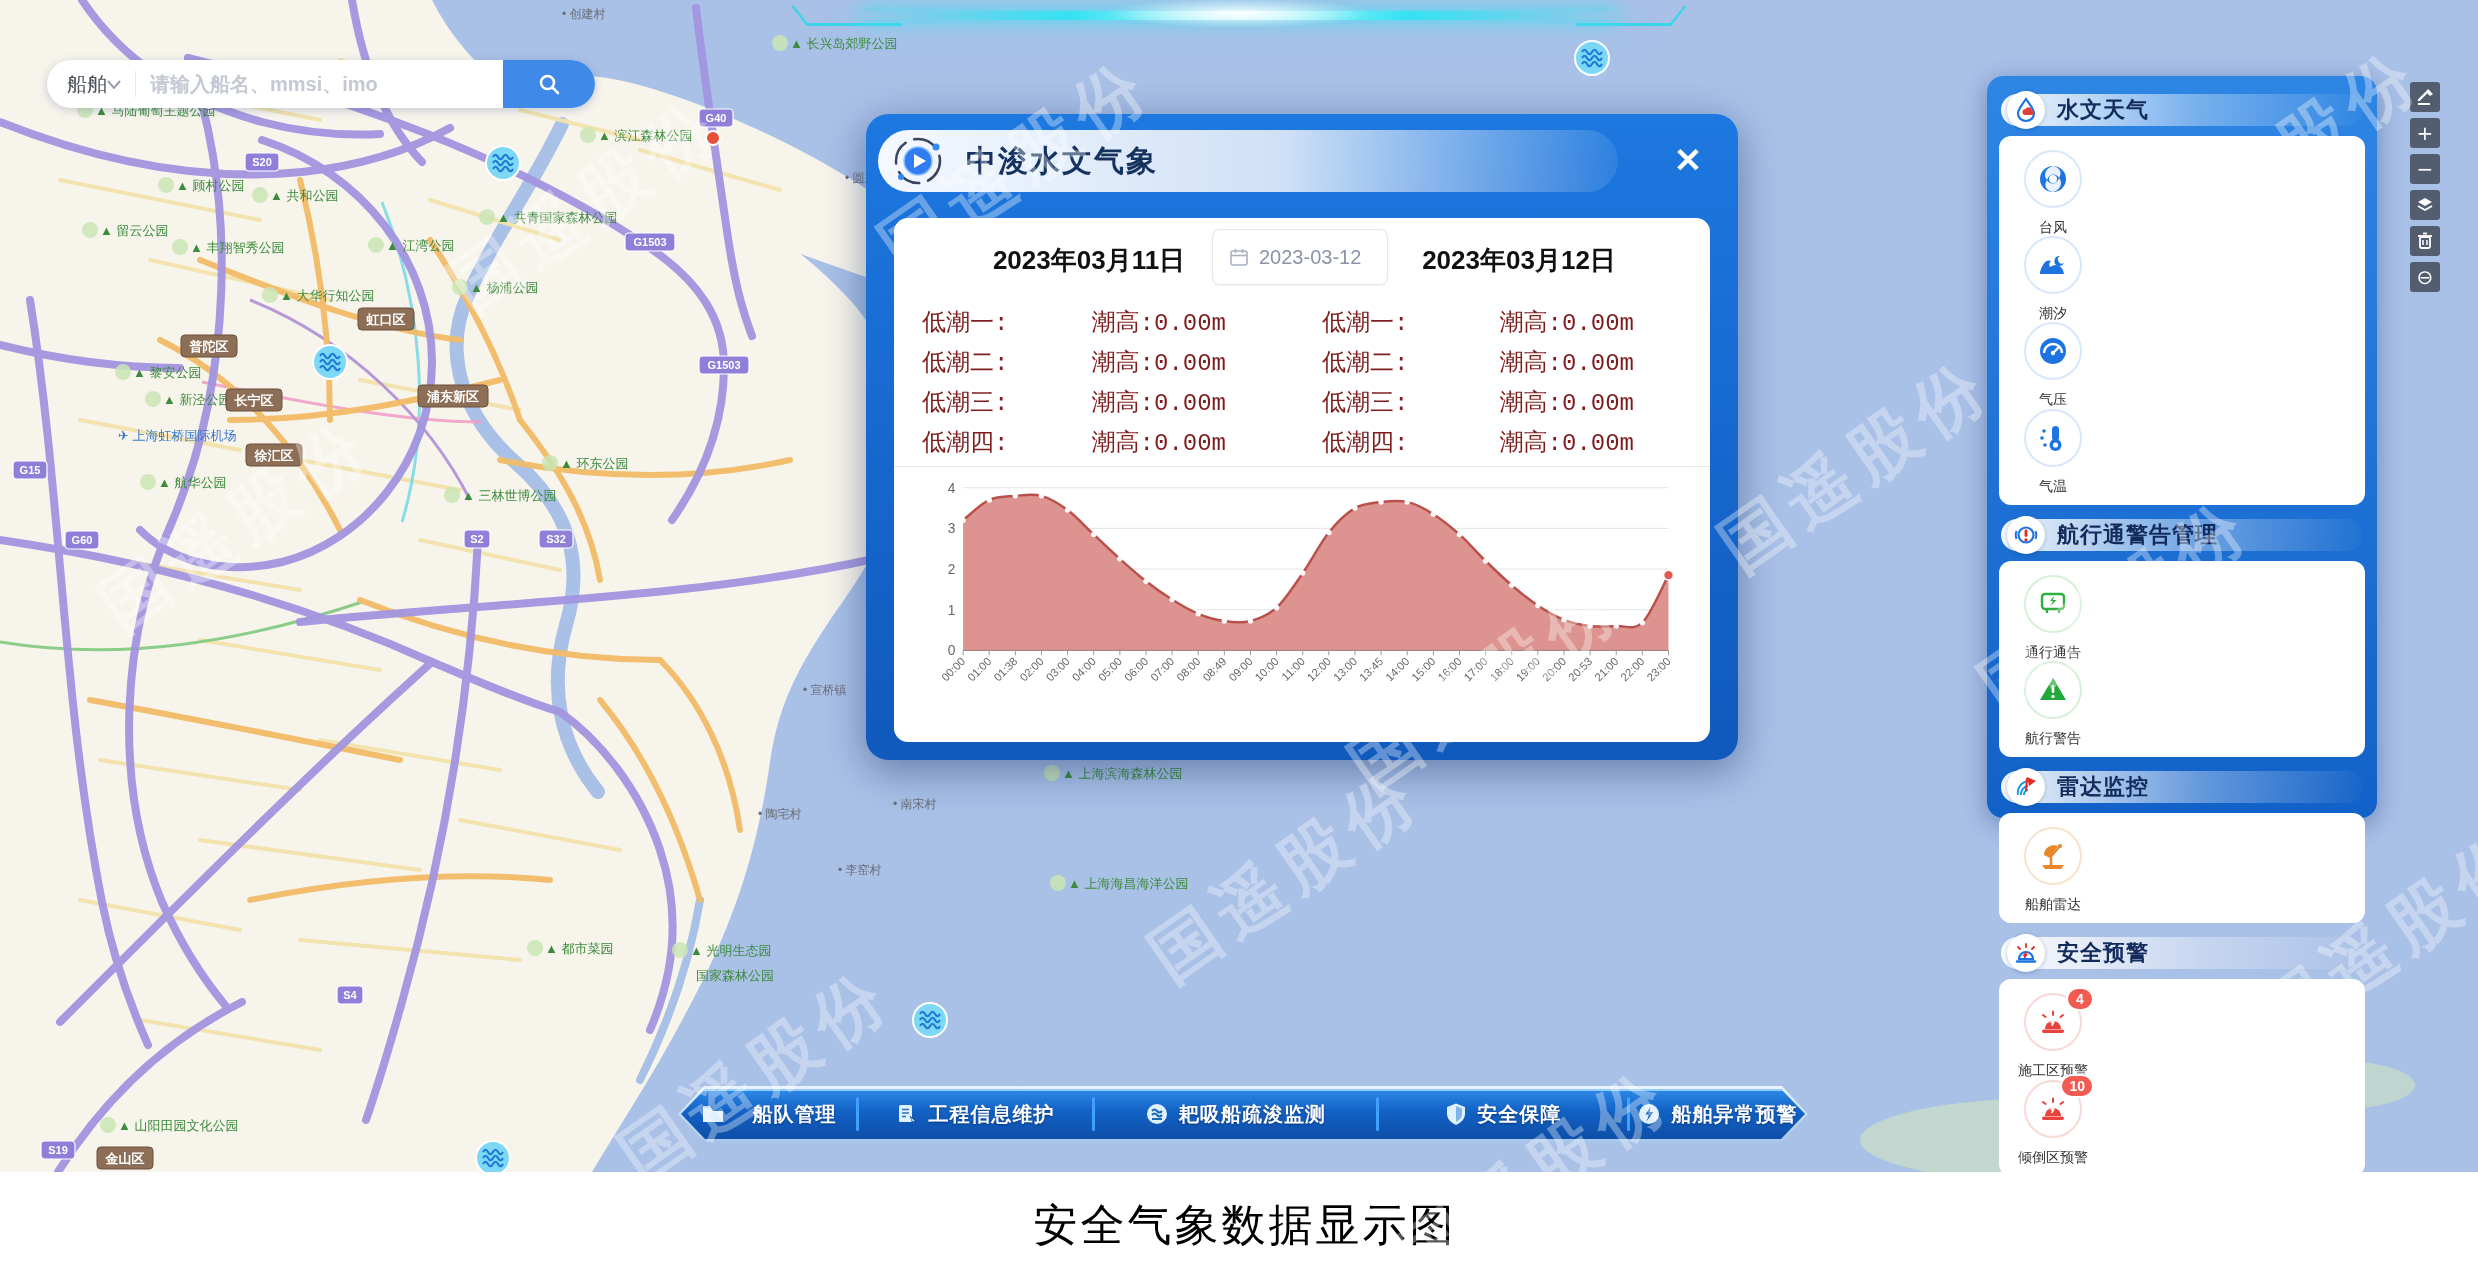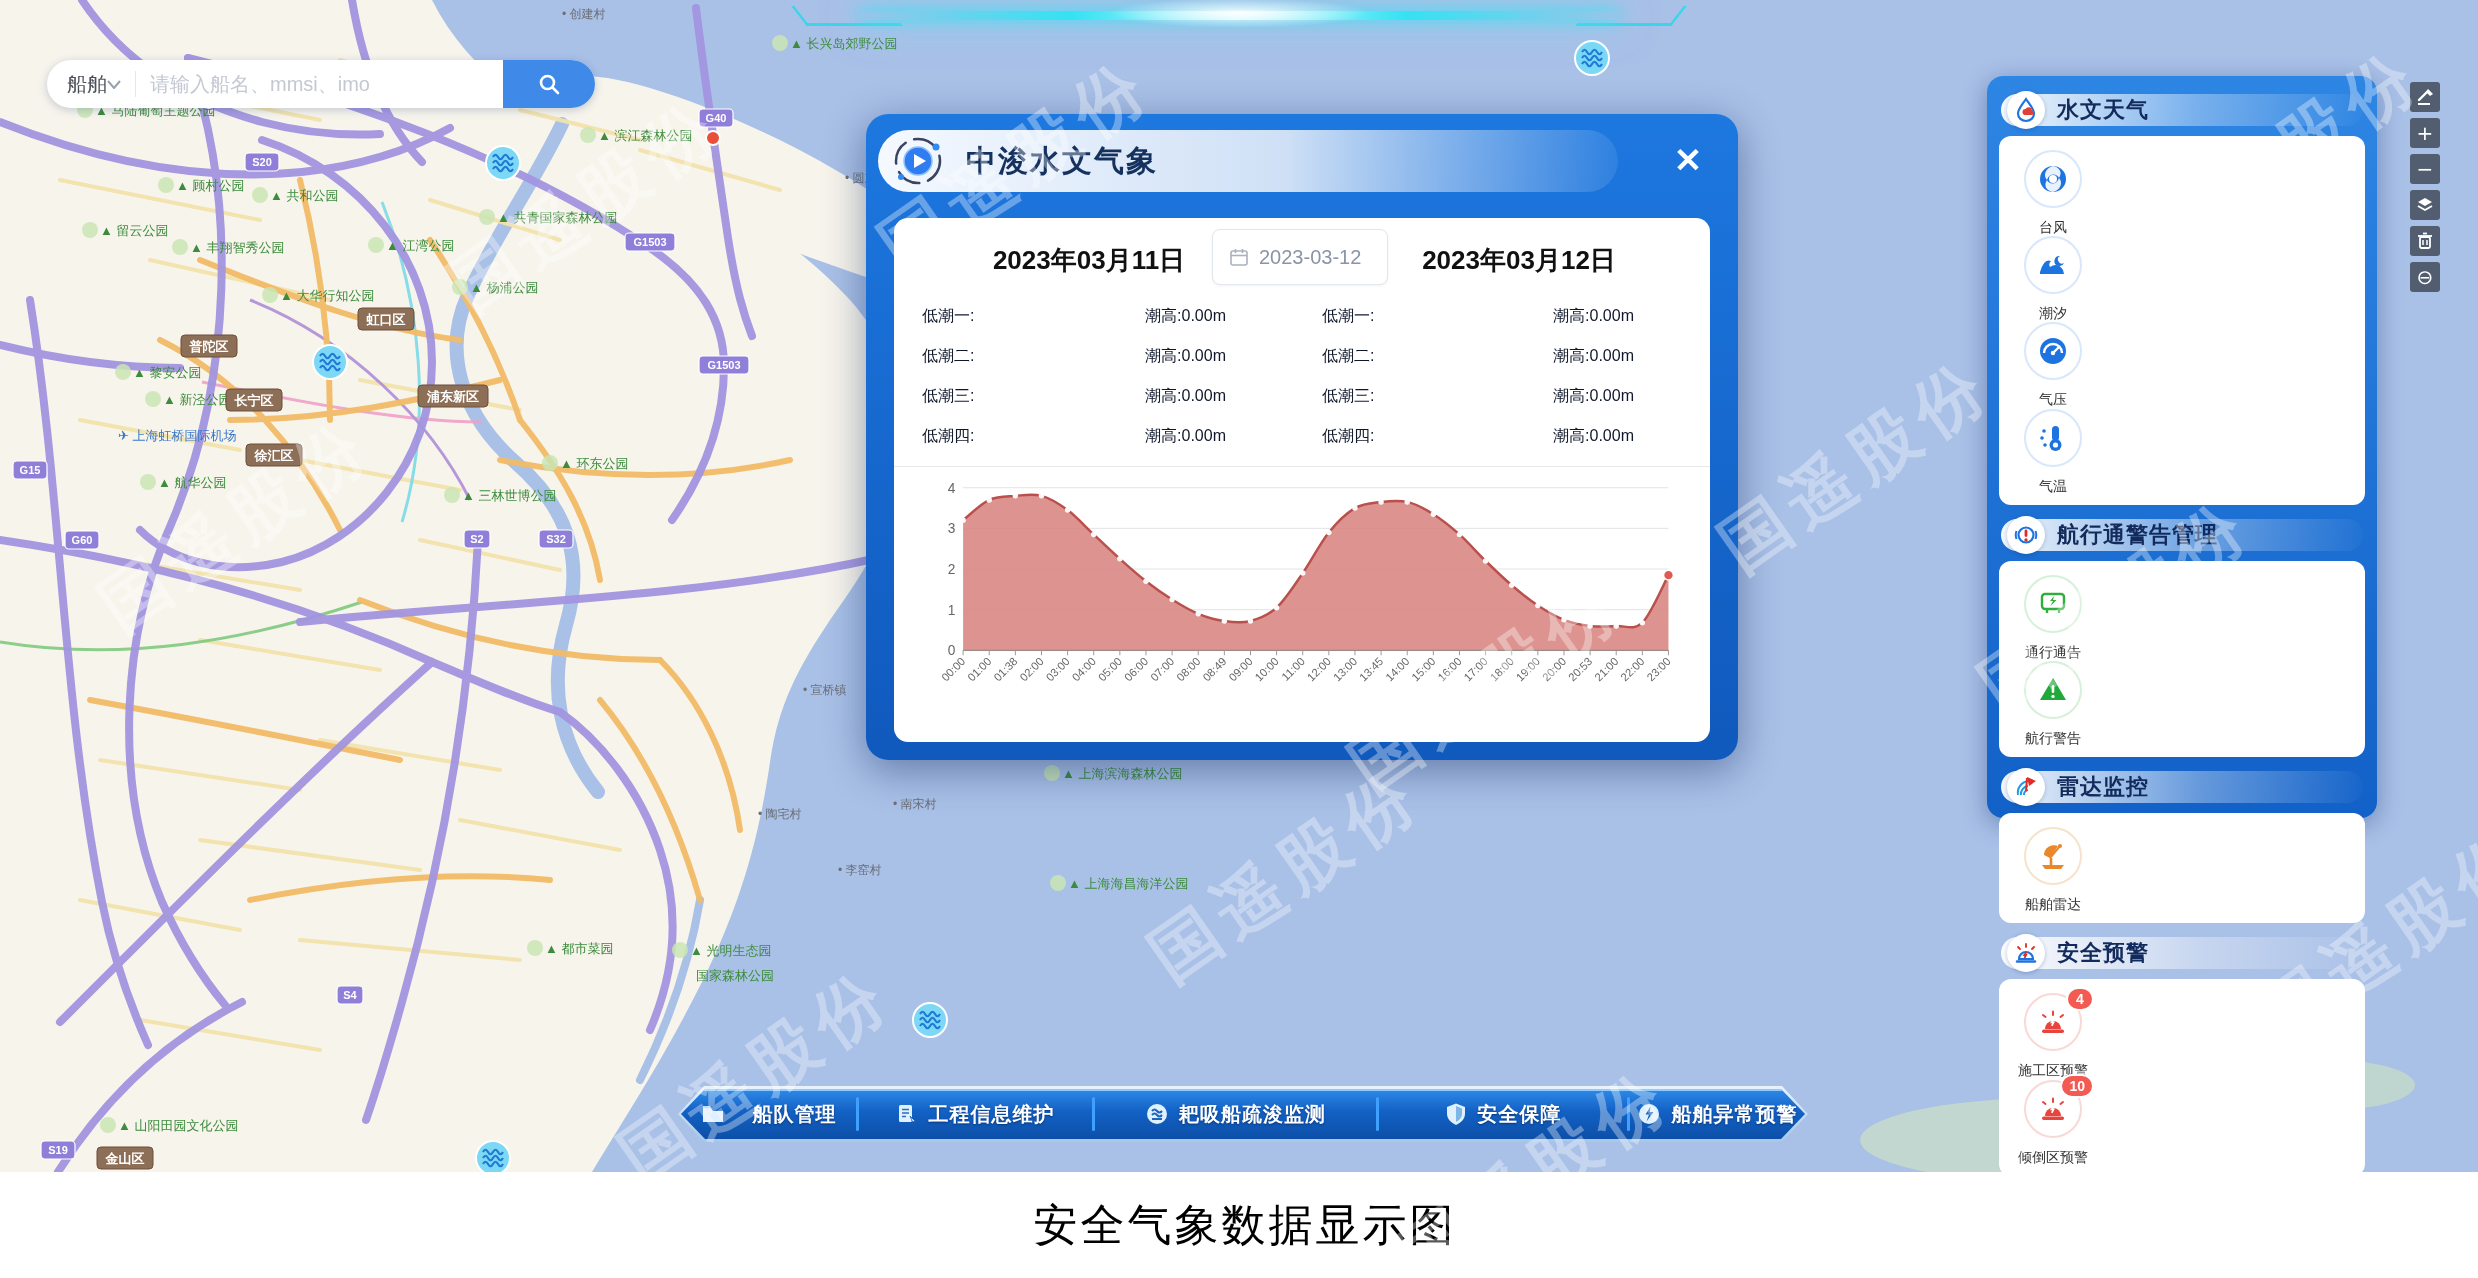--- a/index.html
+++ b/index.html
@@ -26,21 +26,21 @@
   #hud .wing-l { left:10px; border-left:3px solid #2fd8ea; transform:skewX(38deg); }
   #hud .wing-r { right:10px; border-right:3px solid #2fd8ea; transform:skewX(-38deg); }
 
   
   #searchbar { position:absolute; left:47px; top:60px; width:548px; height:48px; background:#fff; border-radius:26px;
       display:flex; align-items:center; z-index:30; box-shadow:0 2px 8px rgba(40,70,120,0.25); }
   #searchbar .cat { display:flex; align-items:center; gap:0; padding:0 14px 0 20px; cursor:pointer; }
   #searchbar .cat-label { font-size:20px; color:#4a4f59; }
   #searchbar .chev { width:14px; height:9px; }
   #searchbar .divider { width:1px; height:26px; background:#e4e7ec; }
-  #searchbar input { flex:1; border:0; outline:none; font-size:20px; color:#737373; padding:0 14px; background:transparent; }
+  #searchbar input { flex:1; border:0; outline:none; font-size:20px; color:#737373; padding:0 14px; background:transparent;font-weight:bold; }
   #searchbar input::placeholder { color:#c3c8d2; }
   #searchbar .go { width:92px; height:48px; border:0; border-radius:0 26px 26px 0; background:#3f8ae8; cursor:pointer;
       display:flex; align-items:center; justify-content:center; }
 
   
   #modal { position:absolute; left:866px; top:114px; width:872px; height:646px; z-index:40;
       background:linear-gradient(180deg,#1d78e0,#1059bd); border-radius:22px; box-shadow:0 10px 40px rgba(10,40,90,0.45); }
   #modal .mhead { position:absolute; left:12px; top:16px; right:120px; height:62px; border-radius:31px;
       background:linear-gradient(90deg, #f5f9ff 0%, #cfe0f6 55%, rgba(207,224,246,0.1) 100%);
       display:flex; align-items:center; gap:22px; padding-left:14px; }
@@ -50,21 +50,21 @@
   #modal .mcard { position:absolute; left:28px; right:28px; top:104px; bottom:18px; background:#fff; border-radius:14px; }
 
   .daterow { position:absolute; left:0; right:0; top:11px; height:56px;padding-left:36px; }
   .d-left  { position:absolute; left:70px;  top:14px; width:250px; text-align:center; font-size:26px; font-weight:700; color:#111; }
   .d-right { position:absolute; left:500px; top:14px; width:250px; text-align:center; font-size:26px; font-weight:700; color:#111; }
   .dpicker { position:absolute; left:318px; top:0; width:176px; height:56px; background:#fff; border:1px solid #e2e6ed;
       border-radius:8px; display:flex; align-items:center; gap:10px; padding-left:16px; cursor:pointer;
       box-shadow:0 1px 3px rgba(0,0,0,0.05); }
   .dpicker span { font-size:20px; color:#8a94a6; }
 
-  .tiderow { position:absolute; left:0; width:100%; height:28px; font-size:16px; color:#0f172a; }
+  .tiderow { position:absolute; left:0; width:100%; height:28px; font-size:24px; color:#7f1d1d;font-family:Liberation Mono, monospace; }
   .tiderow .l1 { position:absolute; left:28px; }
   .tiderow .v1 { position:absolute; left:126px; width:206px; text-align:right; }
   .tiderow .l2 { position:absolute; left:428px; }
   .tiderow .v2 { position:absolute; left:530px; width:210px; text-align:right; }
   .tdiv { position:absolute; left:0; right:0; top:248px; height:1px; background:#e8e8e8; }
   #tide-chart { position:absolute; left:26px; right:18px; top:256px; bottom:6px; }
 
   
   #panel { position:absolute; left:1987px; top:76px; width:390px; height:742px; z-index:30;
       background:linear-gradient(180deg,#2e86e4,#1261c8); border-radius:16px; padding:14px 12px;

